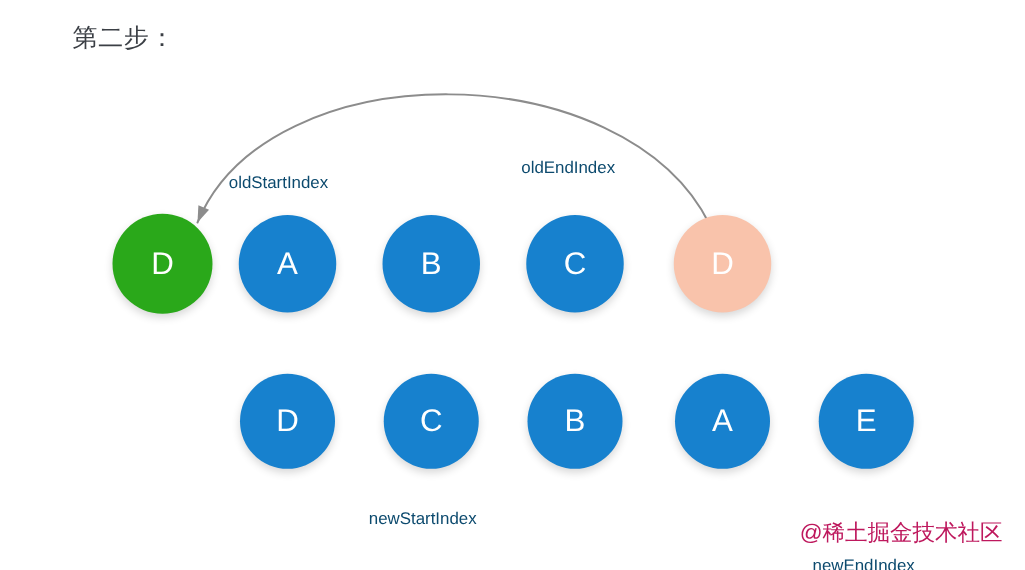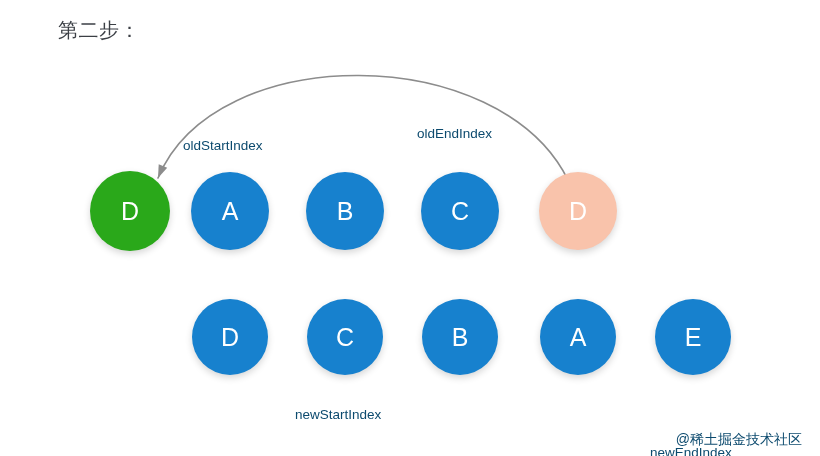--- a/index.html
+++ b/index.html
@@ -57,23 +57,23 @@
     position: absolute;
     left: 0; top: 0;
     width: 820px;
     height: 456px;
     pointer-events: none;
     overflow: visible;
   }
   .watermark {
     position: absolute;
     right: 18px;
-    bottom: 7px;
-    font-size: 14px;
-    color: #0c4a6e;
+    bottom: 18px;
+    font-size: 18px;
+    color: #be185d;
     white-space: nowrap;
     user-select: none;
   }
 </style>
 </head>
 <body>
 
 <div id="stage">
 
   <div class="step-title">第二步：</div>

